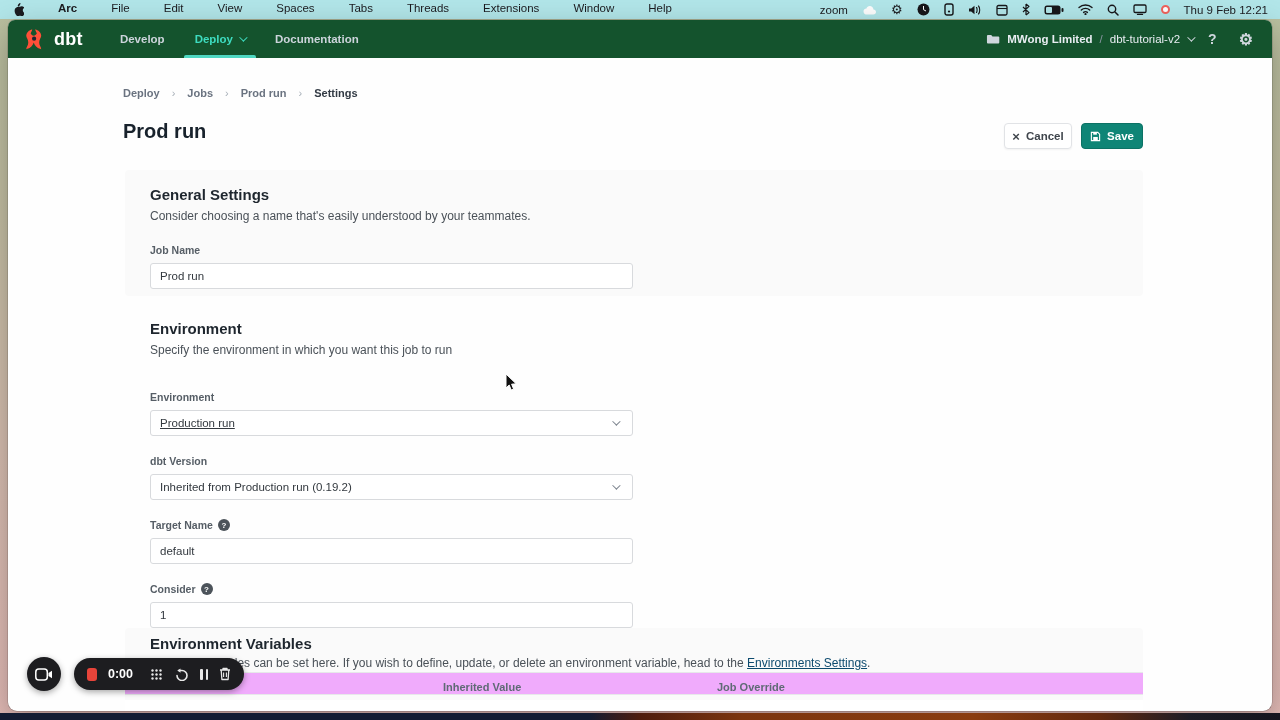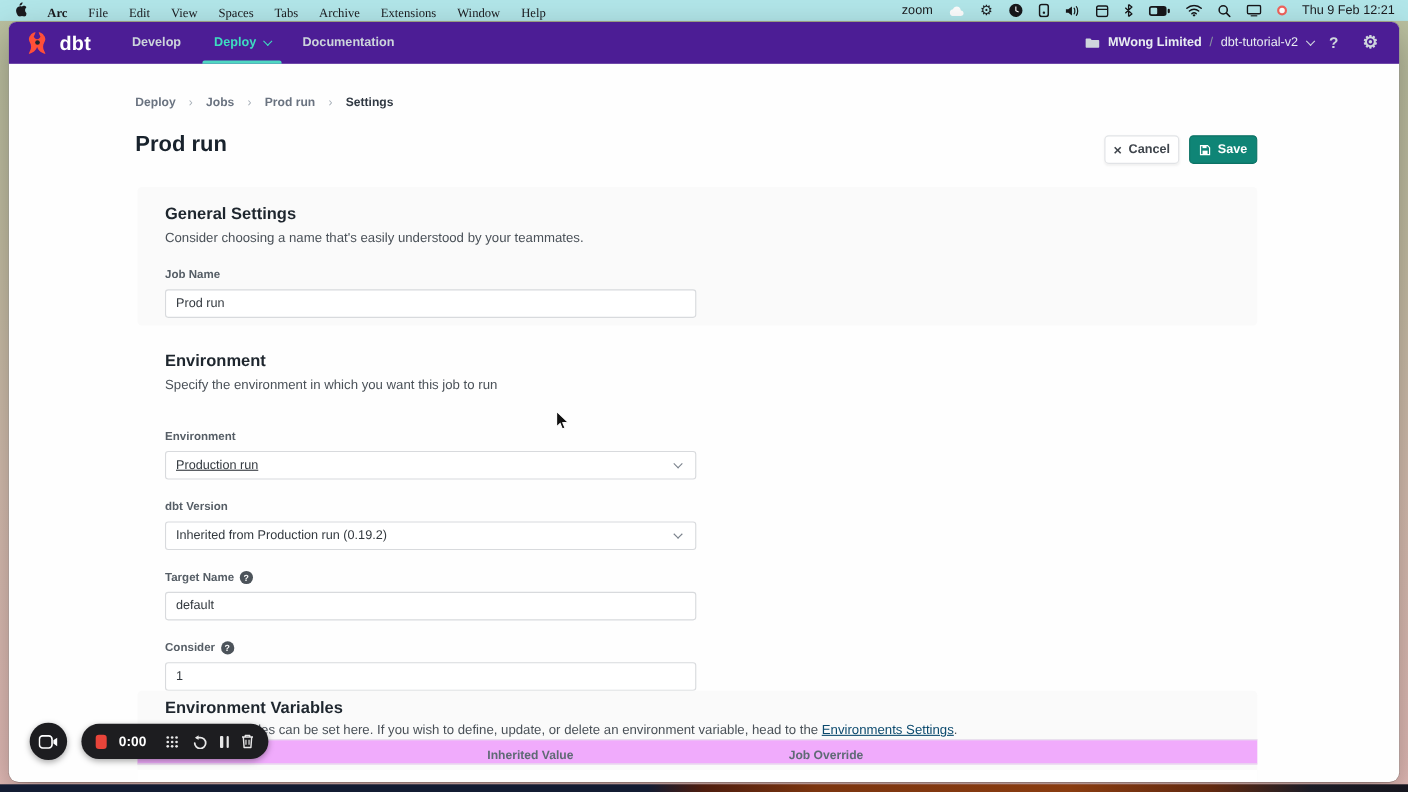--- a/index.html
+++ b/index.html
@@ -14,40 +14,40 @@
     position:absolute; left:0; right:0; bottom:0; height:7px;
     background:linear-gradient(90deg,#131c33 0%,#131c33 46%,#4f1d0e 50%,#7c350f 58%,#8a3c10 76%,#62290f 86%,#1c1c26 93%,#15151e 100%);
   }
 
   
   .menubar {
     position:absolute; top:0; left:0; right:0; height:19px;
     background:#b2e6e9; display:flex; align-items:center;
     padding:0 12px; font-size:11.5px; color:#1b1b1f;
   }
-  .menubar-left { display:flex; align-items:flex-end; gap:19px;font-family:Liberation Serif, serif; }
+  .menubar-left { display:flex; align-items:flex-start; gap:34px; }
   .menubar-left .app-name { font-weight:bold; }
   .menubar-right { margin-left:auto; display:flex; align-items:center; gap:14px; }
   .menubar-right svg { display:block; }
   .mb-item { cursor:default; }
   .gear-glyph { font-size:13px; line-height:1; }
   .clock-text { font-size:11.5px; white-space:nowrap; }
   .record-dot { width:9px; height:9px; border-radius:50%; border:2.5px solid #f0635c; background:#fff; }
 
   
   .window {
     position:absolute; left:8px; top:20px; width:1264px; height:691px;
     background:#fefefe; border-radius:7px 7px 9px 9px; overflow:hidden;
     box-shadow:0 0 0 .5px rgba(0,0,0,.25), 0 12px 34px rgba(0,0,0,.3);
   }
 
   
   .dbt-nav {
     position:absolute; top:0; left:0; right:0; height:38px;
-    background:#4c1d95; display:flex; align-items:stretch; padding:0 12px;
+    background:#14532d; display:flex; align-items:stretch; padding:0 12px;
   }
   .brand { display:flex; align-items:center; gap:6px; padding:0 8px 0 2px; }
   .brand-text { color:#fff; font-size:18px; font-weight:bold; letter-spacing:.3px; }
   .nav-links { display:flex; align-items:stretch; margin-left:14px; }
   .nav-link {
     display:flex; align-items:center; gap:6px; padding:0 15px;
     font-size:11.5px; font-weight:600; color:#ccd4db; position:relative; cursor:pointer;
   }
   .nav-link.active { color:#3edcc0; }
   .nav-link.active::after {
@@ -148,21 +148,21 @@
       <svg width="12" height="14" viewBox="0 0 12 14">
           <path d="M8.4 1.1c-.7.1-1.5.5-2 1.1-.4.5-.8 1.3-.6 2 .8 0 1.6-.4 2-1 .5-.6.8-1.4.6-2.1zM6 4.9c-1.1 0-2.2.6-2.8 1.6-1.2 1.9-.3 4.7.8 6.3.5.7 1.2 1.5 2 1.5.8 0 1-.5 2-.5s1.2.5 2 .5 1.4-.8 1.9-1.5c.4-.6.6-1 .9-1.7-2.4-.9-2.8-4.2-.4-5.4-.7-.9-1.7-1.4-2.6-1.4-.8 0-1.3.5-2 .5-.6 0-1.2-.4-1.8-.4z" fill="#1b1b1f"></path>
         </svg>
     </span>
     <span class="mb-item app-name">Arc</span>
     <span class="mb-item">File</span>
     <span class="mb-item">Edit</span>
     <span class="mb-item">View</span>
     <span class="mb-item">Spaces</span>
     <span class="mb-item">Tabs</span>
-    <span class="mb-item">Archive</span>
+    <span class="mb-item">Threads</span>
     <span class="mb-item">Extensions</span>
     <span class="mb-item">Window</span>
     <span class="mb-item">Help</span>
   </div>
   <div class="menubar-right">
     <span class="mb-item">zoom</span>
     <span class="mb-item">
       <svg width="15" height="10" viewBox="0 0 15 10">
           <path d="M4 9.5h7.3c1.6 0 2.7-1.1 2.7-2.5s-1.1-2.4-2.5-2.5C11.2 2.5 9.7 1 7.8 1 6.2 1 4.9 2 4.4 3.4 2.9 3.4 1.5 4.6 1.5 6.3 1.5 8.1 2.6 9.5 4 9.5z" fill="#fdfdfd"></path>
         </svg>

